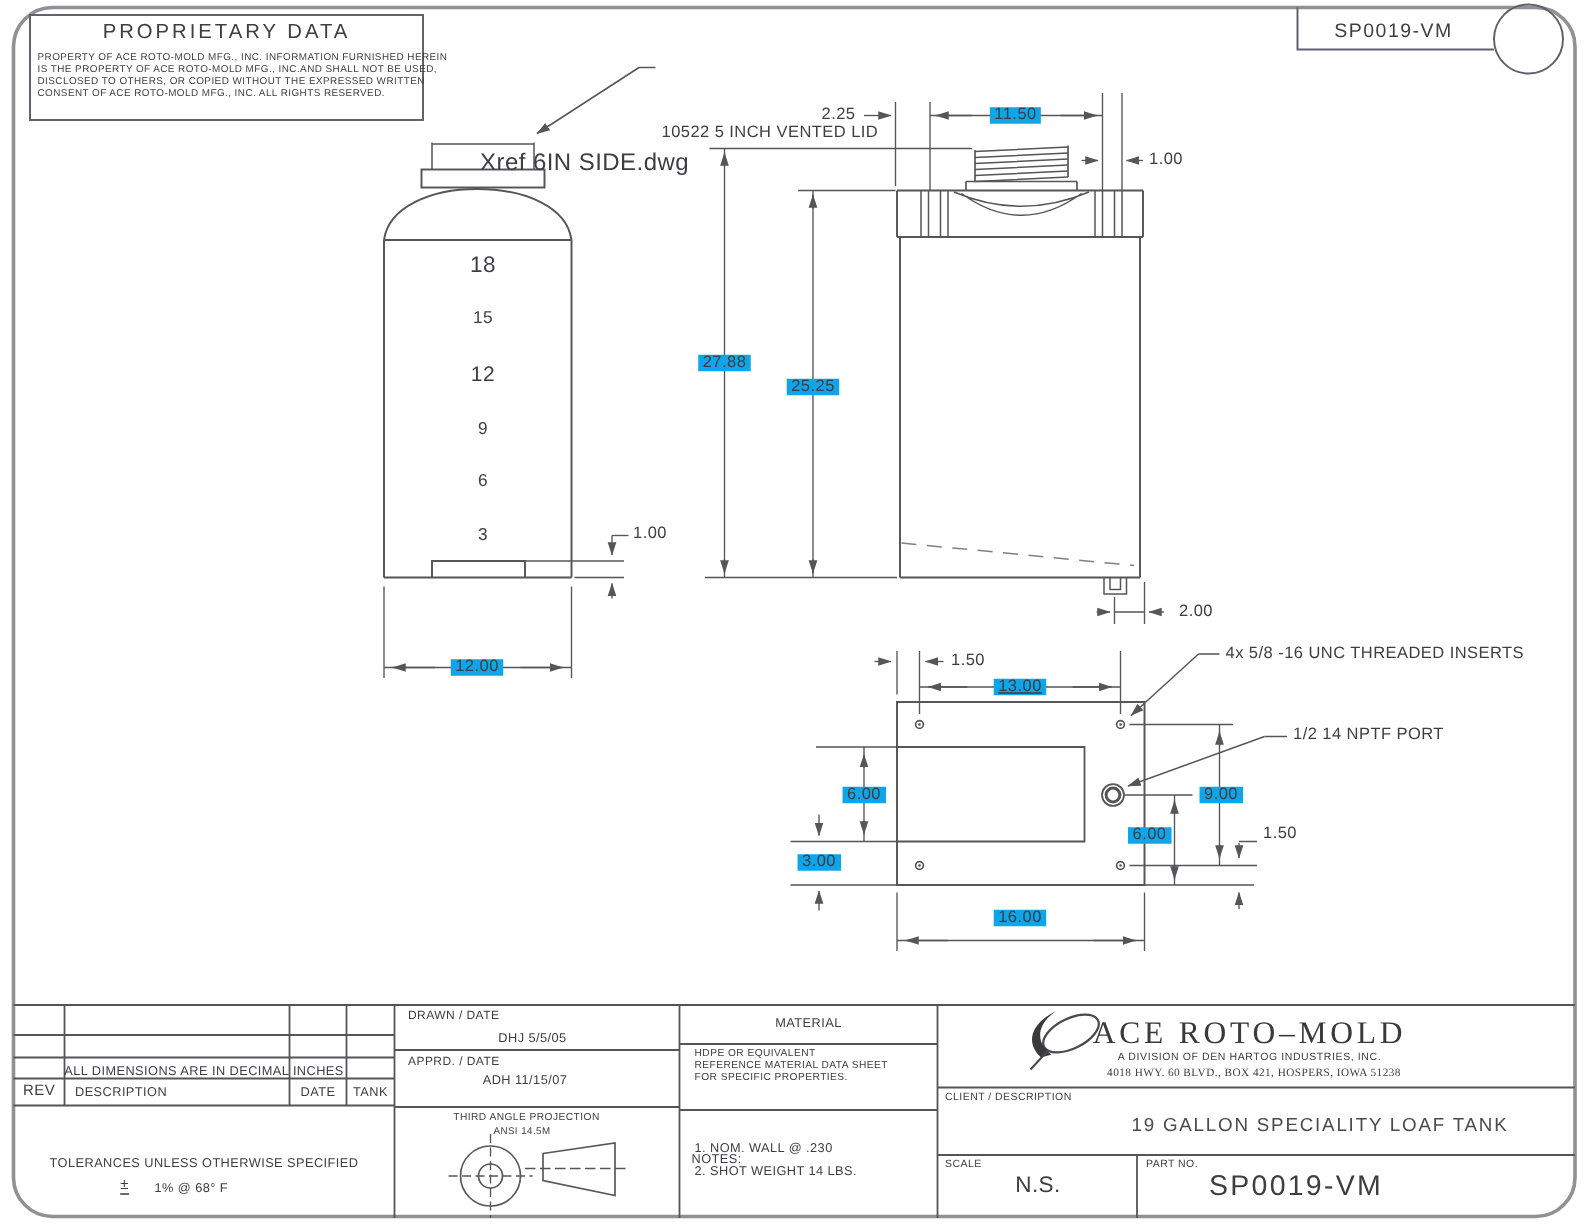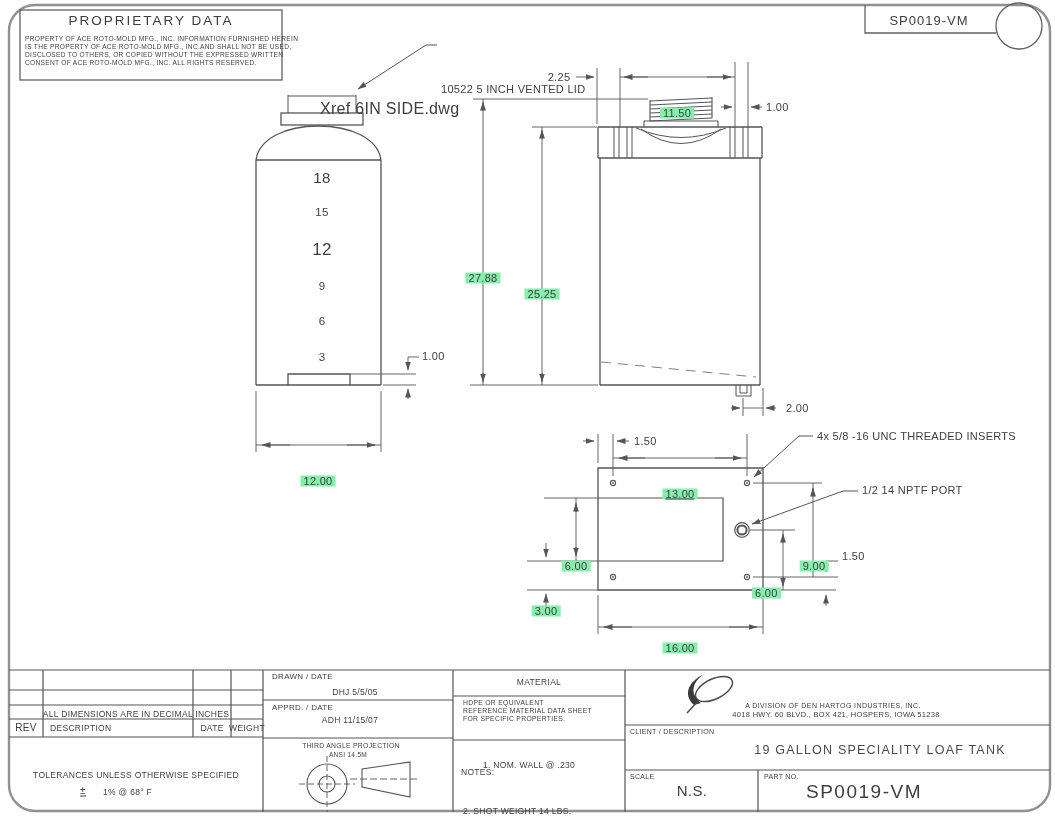--- a/index.html
+++ b/index.html
@@ -2,21 +2,21 @@
 <html><head>
 <meta charset="utf-8">
 <style>
   html,body{margin:0;padding:0;background:#fff;}
   .sheet{position:relative;width:1055px;height:816px;background:#fff;
          font-family:"Liberation Sans",sans-serif;color:#3e3e42;overflow:hidden;text-align:right;}
   svg{position:absolute;left:0;top:0;}
   .t{position:absolute;white-space:nowrap;color:#3e3e42;font-size:11px;letter-spacing:.3px;line-height:1;}
   .c{transform:translate(-50%,-50%);}
   .ml{transform:translateY(-50%);}
-  .bg{background:#86efac;padding:0 3px;margin-top:36px;}
+  .bg{background:#0ea5e9;padding:0 3px;}
   .serif{font-family:"Liberation Serif",serif;}
 </style>
 </head>
 <body>
 
 <div class="sheet">
 
 <svg width="1055" height="816" viewBox="0 0 1055 816">
   <defs>
     <marker id="ar" markerWidth="10" markerHeight="7" refX="8.5" refY="3.5" orient="auto" markerUnits="userSpaceOnUse">
@@ -167,21 +167,21 @@
 <div class="t" style="left:25px;top:60px;font-size:6.6px;">CONSENT OF ACE ROTO-MOLD MFG., INC.  ALL RIGHTS RESERVED.</div>
 <div class="t c" style="left:929px;top:20px;font-size:13px;letter-spacing:1px;">SP0019-VM</div>
 
 <div class="t ml" style="left:441px;top:45px;margin-top:44px;">10522 5 INCH VENTED LID</div>
 <div class="t ml" style="left:320px;top:109px;font-size:16px;">Xref 6IN SIDE.dwg</div>
 <div class="t ml" style="left:817px;top:436px;">4x 5/8 -16 UNC THREADED INSERTS</div>
 <div class="t ml" style="left:862px;top:490px;">1/2 14 NPTF PORT</div>
 
 <div class="t c" style="left:322px;top:177px;font-size:15px;">18</div>
 <div class="t c" style="left:322px;top:213px;font-size:11.5px;">15</div>
-<div class="t c" style="left:322px;top:249px;font-size:17px;">12</div>
+<div class="t c" style="left:322px;top:249px;font-size:14px;">12</div>
 <div class="t c" style="left:322px;top:287px;font-size:11.5px;">9</div>
 <div class="t c" style="left:322px;top:322px;font-size:11.5px;">6</div>
 <div class="t c" style="left:322px;top:358px;font-size:11.5px;">3</div>
 
 <div class="t ml" style="left:422px;top:356px;">1.00</div>
 <div class="t c bg" style="left:318px;top:445px;">12.00</div>
 <div class="t c" style="left:559px;top:77px;">2.25</div>
 <div class="t c bg" style="left:677px;top:77px;">11.50</div>
 <div class="t ml" style="left:766px;top:107px;">1.00</div>
 <div class="t c bg" style="left:483px;top:242px;">27.88</div>
@@ -192,45 +192,46 @@
 <div class="t c bg" style="left:576px;top:530px;">6.00</div>
 <div class="t c bg" style="left:546px;top:575px;">3.00</div>
 <div class="t c bg" style="left:680px;top:612px;">16.00</div>
 <div class="t c bg" style="left:814px;top:530px;">9.00</div>
 <div class="t ml bg" style="left:752px;top:557px;">6.00</div>
 <div class="t ml" style="left:842px;top:556px;">1.50</div>
 
 <div class="t c" style="left:26px;top:728px;font-size:10px;">REV</div>
 <div class="t ml" style="left:50px;top:728px;font-size:8.5px;">DESCRIPTION</div>
 <div class="t c" style="left:212px;top:728px;font-size:8.5px;">DATE</div>
-<div class="t c" style="left:247px;top:728px;font-size:8.5px;">WEIGHT</div>
+<div class="t c" style="left:247px;top:728px;font-size:8.5px;">TANK</div>
 
 <div class="t c" style="left:136px;top:714px;font-size:8.5px;">ALL DIMENSIONS ARE IN DECIMAL INCHES</div>
 <div class="t c" style="left:136px;top:775px;font-size:8.5px;">TOLERANCES UNLESS OTHERWISE SPECIFIED</div>
 <div class="t c" style="left:83px;top:791px;font-size:10px;border-bottom:1px solid #3e3e42;">±</div>
 <div class="t ml" style="left:103px;top:792px;font-size:8.5px;">1% @ 68° F</div>
 
 <div class="t" style="left:272px;top:673px;font-size:8px;">DRAWN / DATE</div>
 <div class="t c" style="left:355px;top:692px;font-size:8.5px;">DHJ 5/5/05</div>
 <div class="t" style="left:272px;top:704px;font-size:8px;">APPRD. / DATE</div>
 <div class="t c" style="left:350px;top:720px;font-size:8.5px;">ADH 11/15/07</div>
 
 <div class="t c" style="left:351px;top:746px;font-size:6.8px;">THIRD ANGLE PROJECTION</div>
 <div class="t c" style="left:348px;top:755px;font-size:6.5px;">ANSI 14.5M</div>
 
 <div class="t c" style="left:539px;top:682px;font-size:8.5px;">MATERIAL</div>
 <div class="t" style="left:463px;top:700px;font-size:6.8px;">HDPE OR EQUIVALENT</div>
 <div class="t" style="left:463px;top:708px;font-size:6.8px;">REFERENCE MATERIAL DATA SHEET</div>
 <div class="t" style="left:463px;top:716px;font-size:6.8px;">FOR SPECIFIC PROPERTIES.</div>
 <div class="t" style="left:461px;top:744px;font-size:8.5px;margin-top:24px;">NOTES:</div>
-<div class="t" style="left:463px;top:761px;font-size:8.5px;margin-left:20px;">1. NOM. WALL @ .230</div>
-<div class="t" style="left:463px;top:776px;font-size:8.5px;margin-top:31px;">2. SHOT WEIGHT 14 LBS.</div>
-
+<div class="t" style="left:463px;top:761px;font-size:8.5px;">1. NOM. WALL @ .230</div>
+<div class="t" style="left:463px;top:776px;font-size:8.5px;">2. SHOT WEIGHT 14 LBS.</div>
+
+<div class="t c serif" style="left:833px;top:689px;font-size:21px;letter-spacing:2.5px;color:#3a3a3e;">ACE ROTO–MOLD</div>
 <div class="t c" style="left:833px;top:705px;font-size:7px;letter-spacing:.4px;">A DIVISION OF DEN HARTOG INDUSTRIES, INC.</div>
-<div class="t c" style="left:836px;top:715px;font-size:7.5px;letter-spacing:.3px;">4018 HWY. 60 BLVD., BOX 421, HOSPERS, IOWA 51238</div>
+<div class="t c" style="left:836px;top:715px;font-size:7.5px;letter-spacing:.3px;font-family:Liberation Serif, serif;">4018 HWY. 60 BLVD., BOX 421, HOSPERS, IOWA 51238</div>
 
 <div class="t" style="left:630px;top:728px;font-size:7px;">CLIENT / DESCRIPTION</div>
 <div class="t c" style="left:880px;top:750px;font-size:12.5px;letter-spacing:1.2px;color:#4a4a4e;">19 GALLON SPECIALITY LOAF TANK</div>
 
 <div class="t" style="left:630px;top:773px;font-size:7px;">SCALE</div>
 <div class="t c" style="left:692px;top:790px;font-size:15px;">N.S.</div>
 <div class="t" style="left:764px;top:773px;font-size:7px;">PART NO.</div>
 <div class="t c" style="left:864px;top:791px;font-size:19px;letter-spacing:1.5px;">SP0019-VM</div>
 
 </div>

